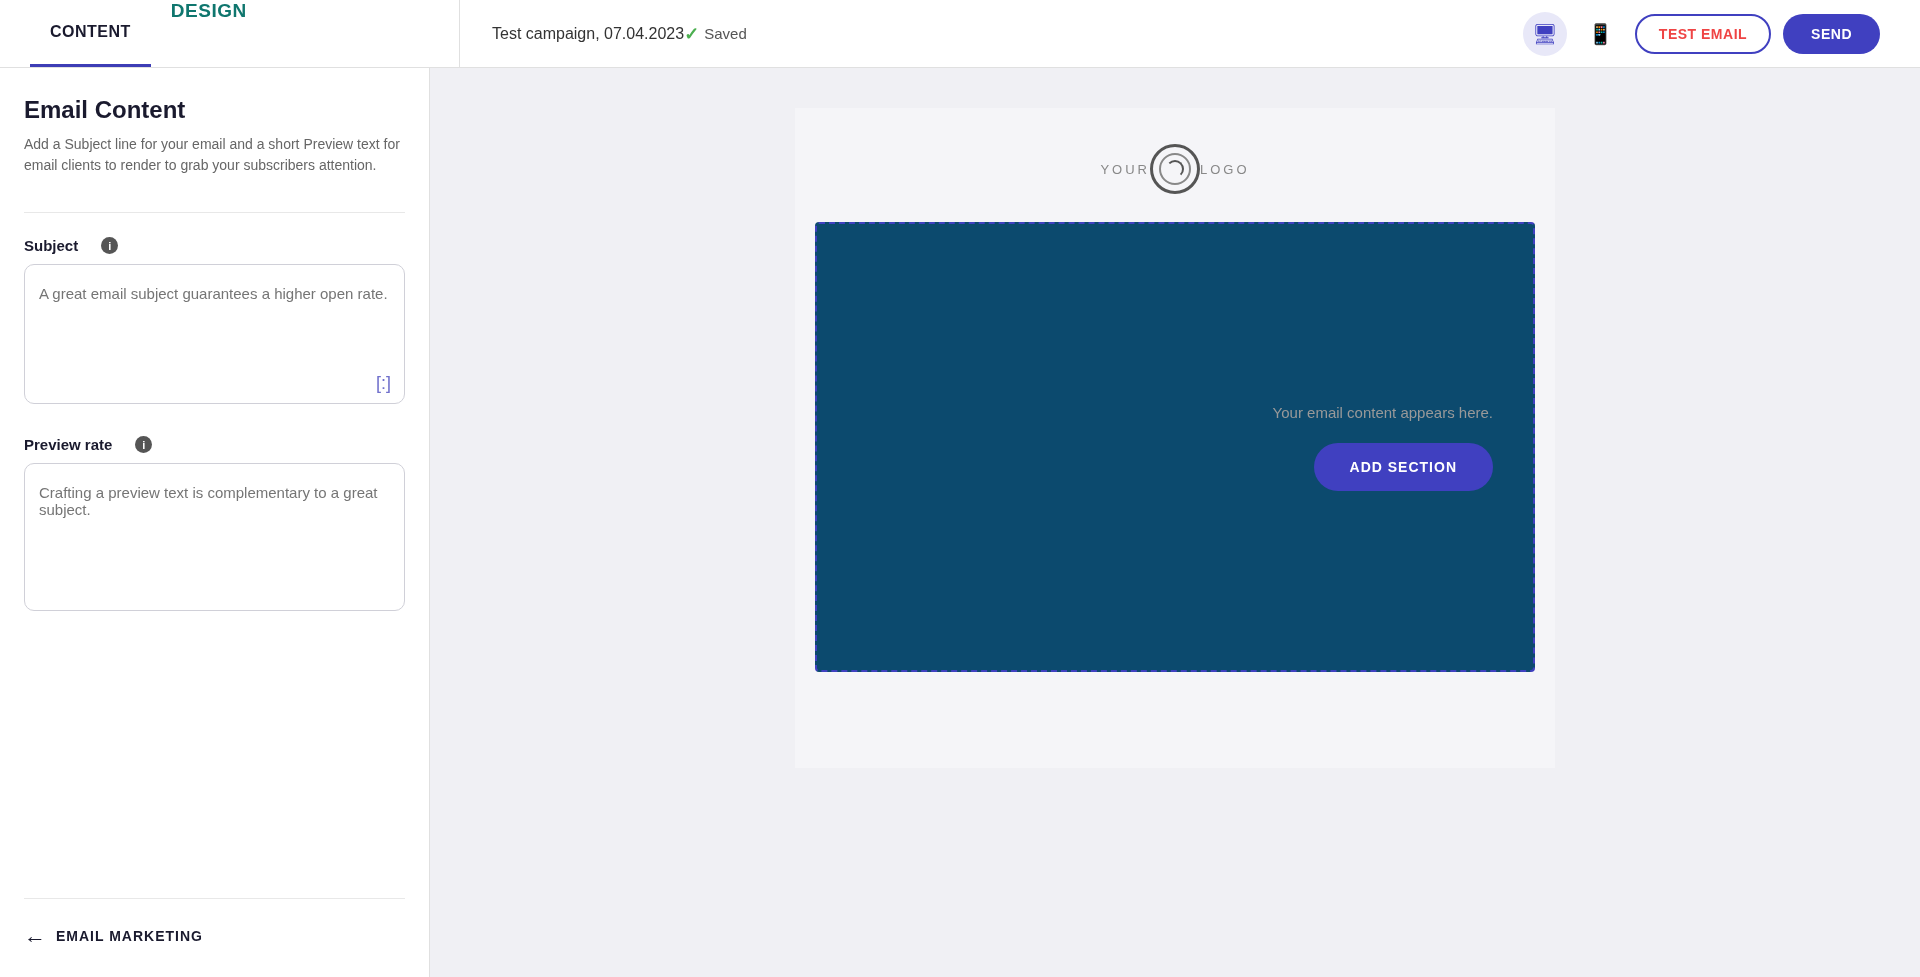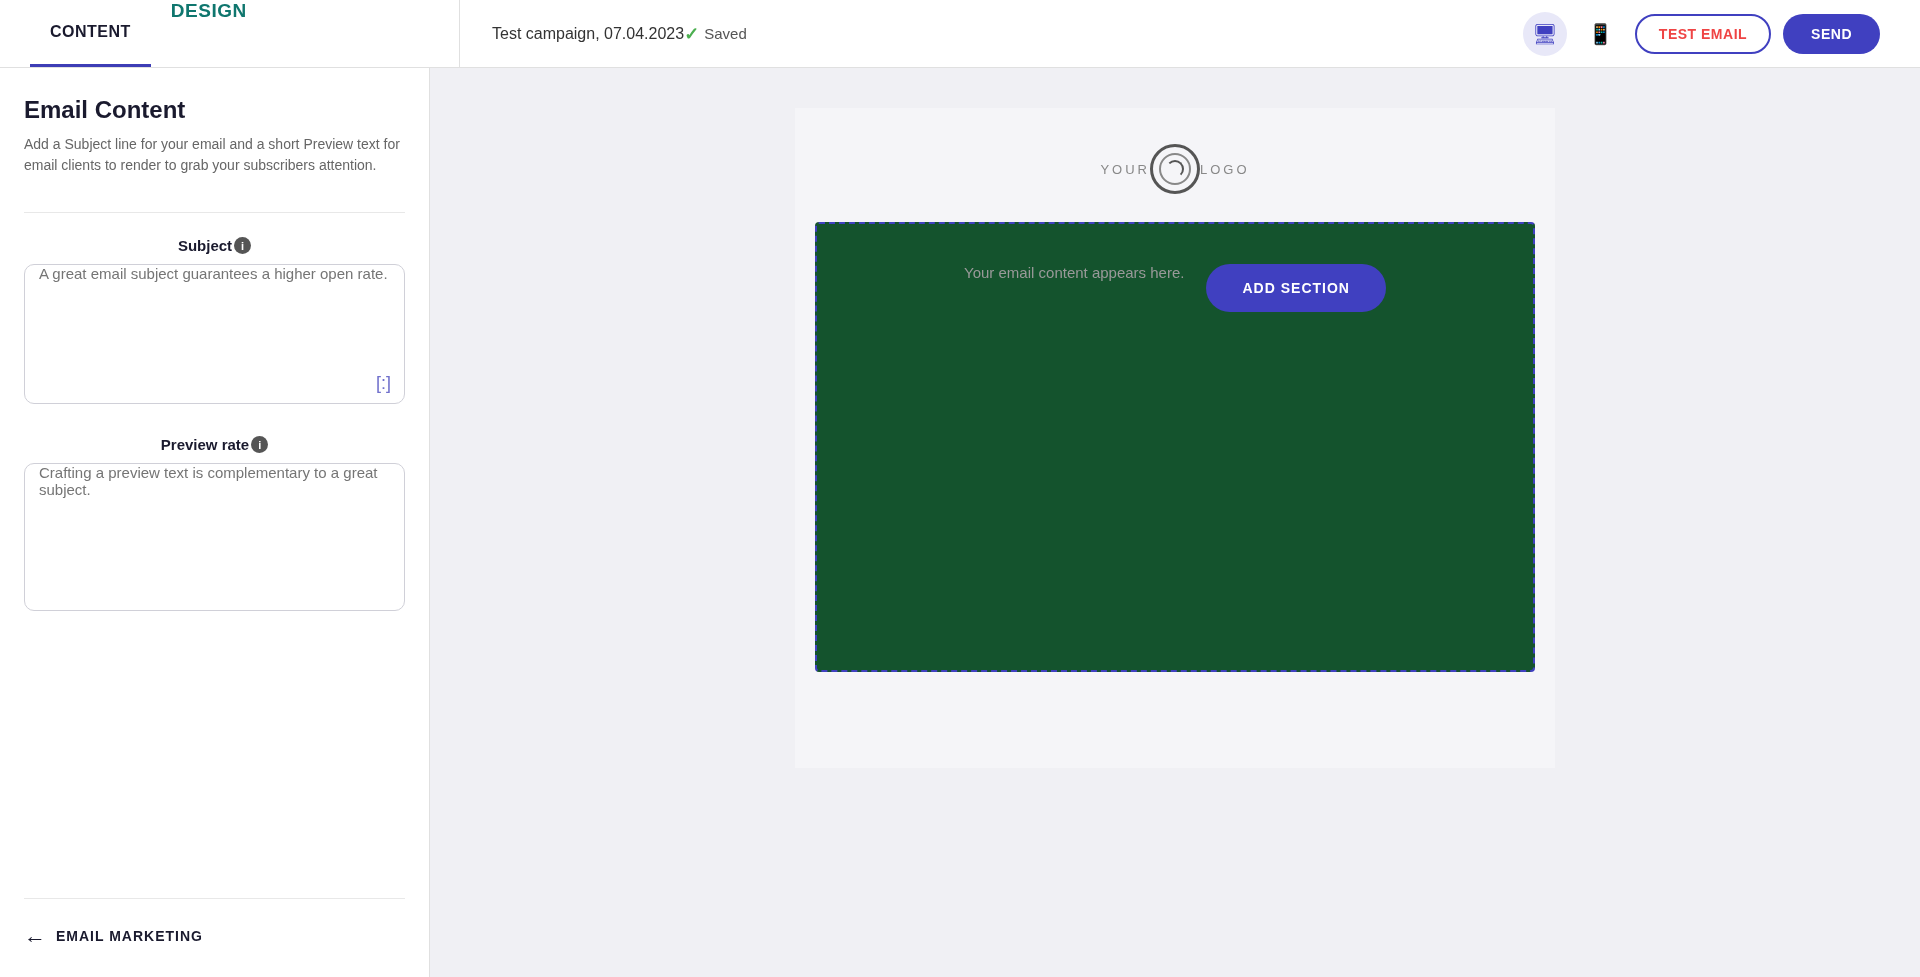--- a/index.html
+++ b/index.html
@@ -53,30 +53,30 @@
     .sidebar {
       width: 430px; background: #fff; border-right: 1px solid #e0e0e0;
       display: flex; flex-direction: column; flex-shrink: 0; overflow-y: auto; padding: 28px 24px;
     }
     .sidebar-title { font-size: 24px; font-weight: 800; color: #1a1a2e; margin-bottom: 10px; }
     .sidebar-desc { font-size: 14px; color: #666; line-height: 1.5; margin-bottom: 36px; }
     .divider { border: none; border-top: 1px solid #e8e8e8; margin-bottom: 24px; }
 
     .field-label {
       font-size: 15px; font-weight: 700; color: #1a1a2e; margin-bottom: 10px;
-      display: flex; align-items: center; gap: 2px; justify-content: center;
+      display: flex; align-items: center; gap: 23px;
     }
     .info-icon {
       width: 17px; height: 17px; border-radius: 50%; background: #555; color: #fff;
       font-size: 11px; display: inline-flex; align-items: center; justify-content: center;
       font-weight: 700; cursor: pointer;
     }
     .field-textarea {
       width: 100%; border: 1.5px solid #d0d0d8; border-radius: 10px;
-      padding: 0 14px; font-size: 15px; color: #bbb; resize: none;
+      padding: 20px 14px; font-size: 15px; color: #bbb; resize: none;
       background: #fff; font-family: inherit; position: relative;
       min-height: 140px; outline: none;
     }
     .field-wrapper { position: relative; margin-bottom: 28px; }
     .person-icon-inside {
       position: absolute; bottom: 14px; right: 14px;
       color: #7070cc; font-size: 18px; cursor: pointer;
     }
 
     
@@ -114,23 +114,23 @@
       position: absolute; top: 50%; left: 50%;
       transform: translate(-50%, -50%);
       width: 18px; height: 18px; border-radius: 50%;
       border-top: 2px solid #555; border-right: 2px solid #555;
       border-bottom: 2px solid transparent; border-left: 2px solid transparent;
     }
 
     .content-box {
       border: 2px dashed #4040c0; border-radius: 4px;
       width: 720px; min-height: 450px;
-      display: flex; flex-direction: row; align-items: flex-start; justify-content: center;
+      display: flex; flex-direction: column; align-items: flex-end; justify-content: center;
       gap: 22px; padding: 40px;
-      background: #14532d;
+      background: #0c4a6e;
     }
     .content-placeholder { font-size: 15px; color: #999; }
     .add-section-btn {
       background: #4040c0; border: none; color: #fff;
       border-radius: 28px; padding: 16px 36px; font-size: 14px; font-weight: 800;
       cursor: pointer; letter-spacing: 1px;
     }
 
     
     .canvas-area::-webkit-scrollbar { width: 8px; }

